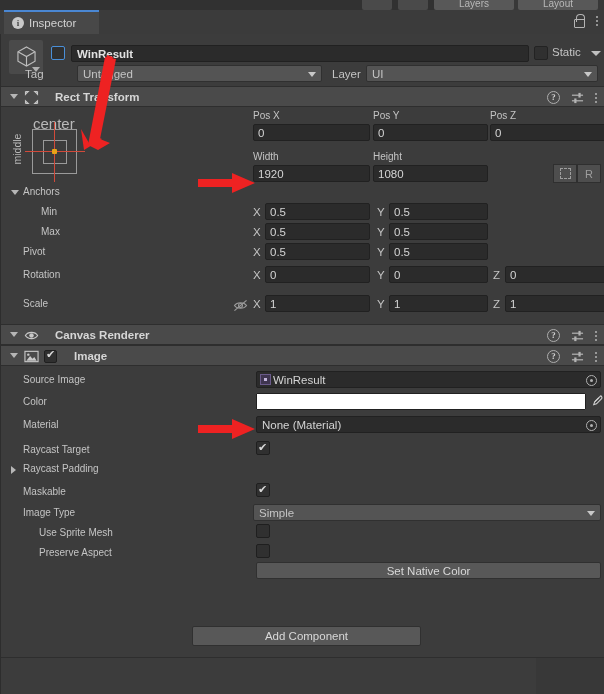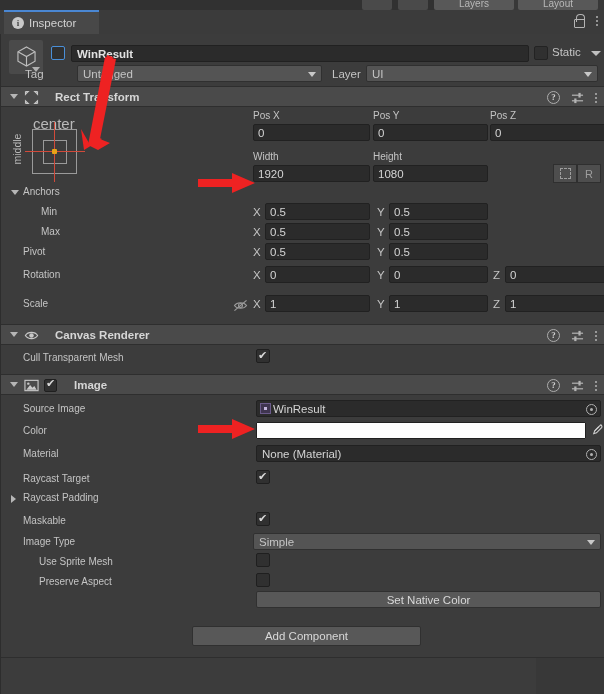--- a/index.html
+++ b/index.html
@@ -478,24 +478,20 @@
           <rect x="3.5" y="6.5" width="2.4" height="5" fill="#b4b4b4"></rect>
         </svg>
         <span class="kebab">
             <i></i>
             <i></i>
             <i></i>
           </span>
       </span>
     </div>
 
-    <div class="body" style="height:29px;">
-      <div class="row-lbl" style="left:22px; top:7px;">Cull Transparent Mesh</div>
-      <div class="cb checked" style="left:255px; top:4px;"></div>
-    </div>
 
     <div class="comp-header">
       <span class="foldout"></span>
       <svg class="comp-icon" viewBox="0 0 16 16">
         <rect x="1" y="2.5" width="14" height="11" fill="none" stroke="#c8c8c8" stroke-width="1.2"></rect>
         <circle cx="4.6" cy="6" r="1.3" fill="#c8c8c8"></circle>
         <polygon points="2.5,12.5 6.5,7.5 9,10.5 11,8.5 13.5,12.5" fill="#c8c8c8"></polygon>
       </svg>
       <div class="comp-enable-cb">
         <span style="position:absolute; left:1px; top:-3px; font-size:11px; color:#d8d8d8;">✔</span>

